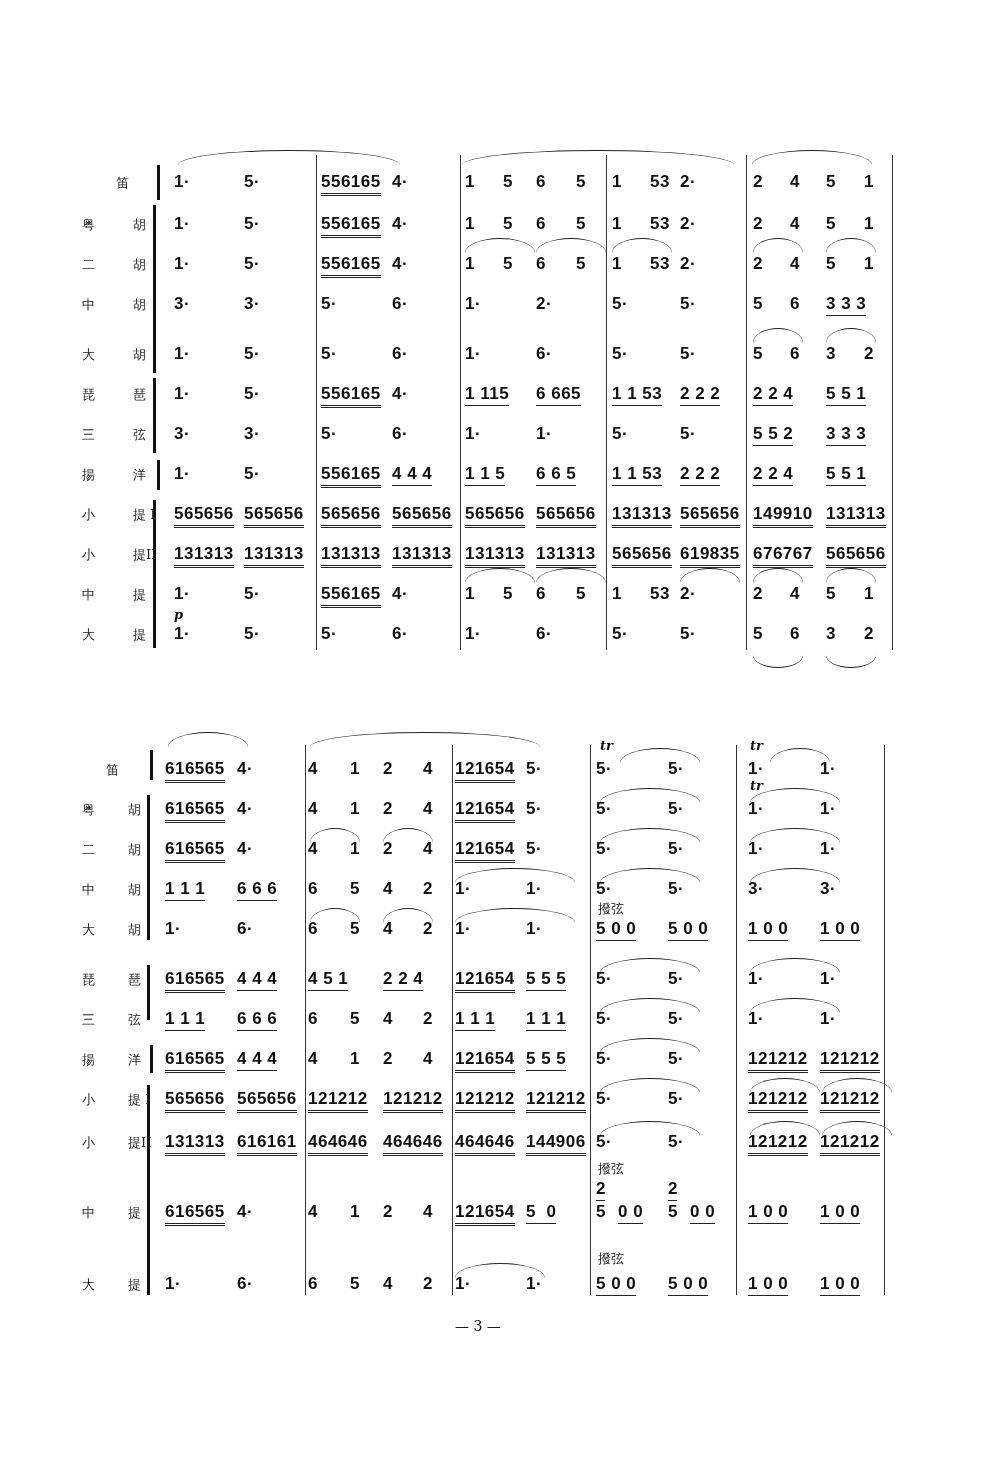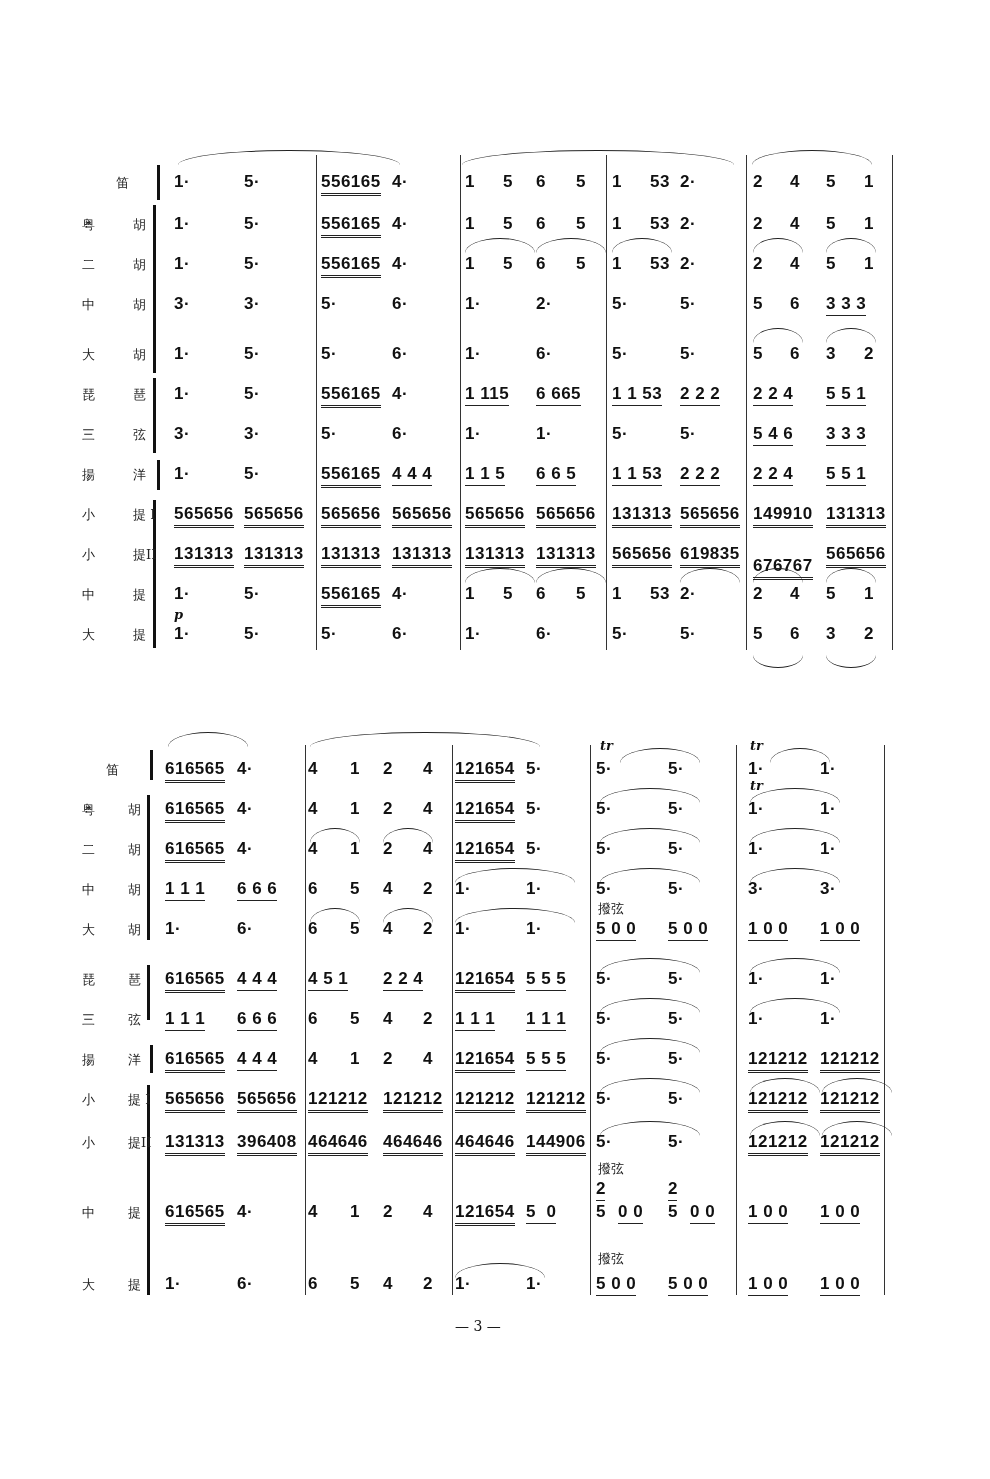--- a/index.html
+++ b/index.html
@@ -157,21 +157,21 @@
       <div class="lbl-a" style="left: 82px; top: 6px;">三</div>
       <div class="lbl-b" style="left: 133px; top: 6px;">弦</div>
       <div class="cell" style="left: 174px; top: 4px;">3·</div>
       <div class="cell" style="left: 244px; top: 4px;">3·</div>
       <div class="cell" style="left: 321px; top: 4px;">5·</div>
       <div class="cell" style="left: 392px; top: 4px;">6·</div>
       <div class="cell" style="left: 465px; top: 4px;">1·</div>
       <div class="cell" style="left: 536px; top: 4px;">1·</div>
       <div class="cell" style="left: 612px; top: 4px;">5·</div>
       <div class="cell" style="left: 680px; top: 4px;">5·</div>
-      <div class="cell sgl" style="left: 753px; top: 4px;">5 4 6</div>
+      <div class="cell sgl" style="left: 753px; top: 4px;">5 5 2</div>
       <div class="cell sgl" style="left: 826px; top: 4px;">3 3 3</div>
     </div>
     <div class="row" style="top: 460px;">
       <div class="lbl-a" style="left: 82px; top: 6px;">揚</div>
       <div class="lbl-b" style="left: 133px; top: 6px;">洋</div>
       <div class="cell" style="left: 174px; top: 4px;">1·</div>
       <div class="cell" style="left: 244px; top: 4px;">5·</div>
       <div class="cell dbl" style="left: 321px; top: 4px;">556165</div>
       <div class="cell sgl" style="left: 392px; top: 4px;">4 4 4</div>
       <div class="cell sgl" style="left: 465px; top: 4px;">1 1 5</div>
@@ -199,21 +199,21 @@
       <div class="lbl-a" style="left: 82px; top: 6px;">小</div>
       <div class="lbl-b" style="left: 133px; top: 6px;">提II</div>
       <div class="cell dbl" style="left: 174px; top: 4px;">131313</div>
       <div class="cell dbl" style="left: 244px; top: 4px;">131313</div>
       <div class="cell dbl" style="left: 321px; top: 4px;">131313</div>
       <div class="cell dbl" style="left: 392px; top: 4px;">131313</div>
       <div class="cell dbl" style="left: 465px; top: 4px;">131313</div>
       <div class="cell dbl" style="left: 536px; top: 4px;">131313</div>
       <div class="cell dbl" style="left: 612px; top: 4px;">565656</div>
       <div class="cell dbl" style="left: 680px; top: 4px;">619835</div>
-      <div class="cell dbl" style="left: 753px; top: 16px;">676767</div>
+      <div class="cell dbl" style="left: 753px; top: 4px;">676767</div>
       <div class="cell dbl" style="left: 826px; top: 4px;">565656</div>
     </div>
     <div class="row" style="top: 580px;">
       <div class="lbl-a" style="left: 82px; top: 6px;">中</div>
       <div class="lbl-b" style="left: 133px; top: 6px;">提</div>
       <div class="cell" style="left: 174px; top: 4px;">1·</div>
       <div class="cell" style="left: 244px; top: 4px;">5·</div>
       <div class="cell dbl" style="left: 321px; top: 4px;">556165</div>
       <div class="cell" style="left: 392px; top: 4px;">4·</div>
       <div class="cell" style="left: 465px; top: 4px;">1</div>
@@ -411,21 +411,21 @@
       <div class="cell dbl" style="left: 526px; top: 4px;">121212</div>
       <div class="cell" style="left: 596px; top: 4px;">5·</div>
       <div class="cell" style="left: 668px; top: 4px;">5·</div>
       <div class="cell dbl" style="left: 748px; top: 4px;">121212</div>
       <div class="cell dbl" style="left: 820px; top: 4px;">121212</div>
     </div>
     <div class="row" style="top: 1128px;">
       <div class="lbl-a" style="left: 82px; top: 6px;">小</div>
       <div class="lbl-b" style="left: 128px; top: 6px;">提II</div>
       <div class="cell dbl" style="left: 165px; top: 4px;">131313</div>
-      <div class="cell dbl" style="left: 237px; top: 4px;">396408</div>
+      <div class="cell dbl" style="left: 237px; top: 4px;">616161</div>
       <div class="cell dbl" style="left: 308px; top: 4px;">464646</div>
       <div class="cell dbl" style="left: 383px; top: 4px;">464646</div>
       <div class="cell dbl" style="left: 455px; top: 4px;">464646</div>
       <div class="cell dbl" style="left: 526px; top: 4px;">144906</div>
       <div class="cell" style="left: 596px; top: 4px;">5·</div>
       <div class="cell" style="left: 668px; top: 4px;">5·</div>
       <div class="cell dbl" style="left: 748px; top: 4px;">121212</div>
       <div class="cell dbl" style="left: 820px; top: 4px;">121212</div>
     </div>
     <div class="row" style="top: 1198px;">

